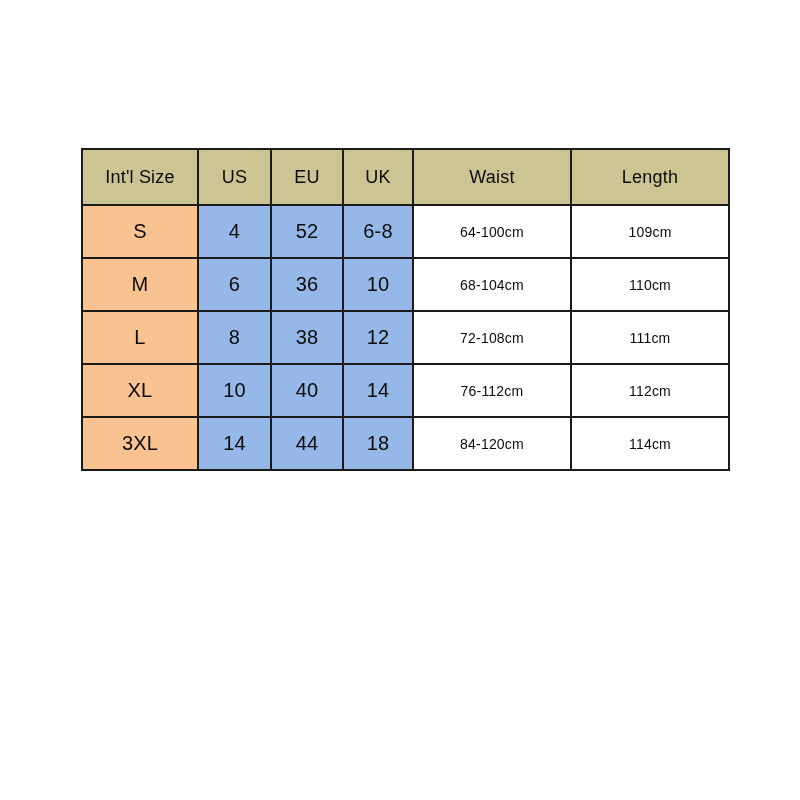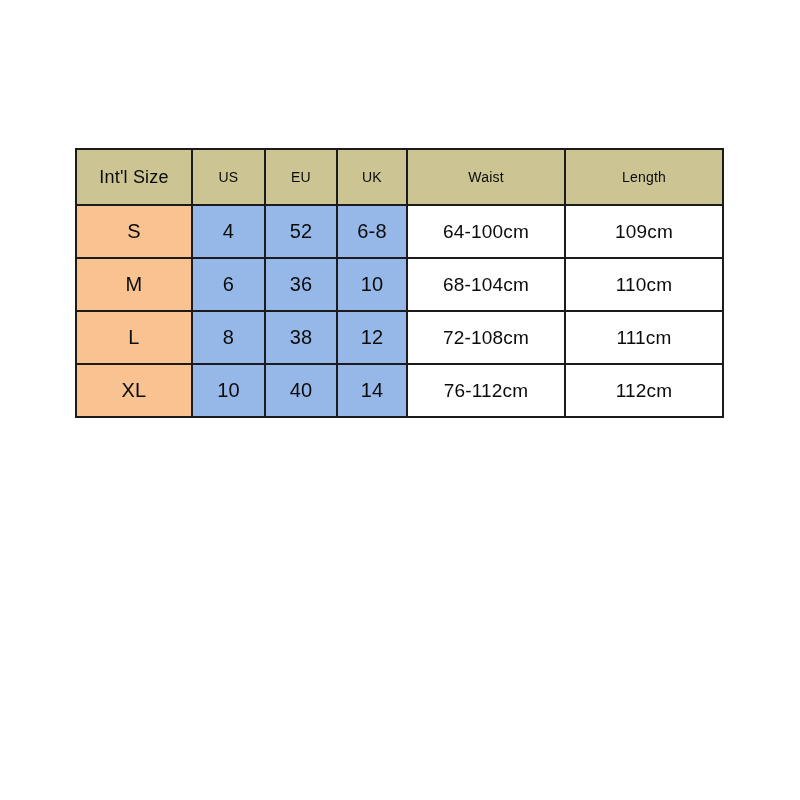--- a/index.html
+++ b/index.html
@@ -15,21 +15,21 @@
   }
   #canvas {
     position: relative;
     width: 800px;
     height: 800px;
     background: #ffffff;
     overflow: hidden;
   }
   #size-chart {
     position: absolute;
-    left: 75px;
+    left: 81px;
     top: 148px;
     width: 647px;
     border-collapse: collapse;
     table-layout: fixed;
     background: #701a75;
   }
   #size-chart td,
   #size-chart th {
     border: 2px solid #1b1b1b;
     text-align: center;
@@ -44,38 +44,38 @@
   col.c-us     { width: 73px;  }
   col.c-eu     { width: 72px;  }
   col.c-uk     { width: 70px;  }
   col.c-waist  { width: 158px; }
   col.c-length { width: 158px; }
 
   
   thead th {
     height: 54px;
     background: #ccc593;
-    font-size: 14px;
+    font-size: 18px;
   }
   thead th.h-intl { font-size: 18px; }
 
   
   tbody td {
     height: 51px;
     font-size: 20px;
   }
   td.cell-size {
     background: #f9c391;
   }
   td.cell-num {
     background: #95b8e8;
   }
   td.cell-meas {
     background: #ffffff;
-    font-size: 19px;
+    font-size: 14px;
   }
 </style>
 </head>
 <body>
 
 <div id="canvas">
 
   <table id="size-chart">
     <colgroup>
       <col class="c-intl">
@@ -123,16 +123,24 @@
         <td class="cell-meas">111cm</td>
       </tr>
       <tr>
         <td class="cell-size">XL</td>
         <td class="cell-num">10</td>
         <td class="cell-num">40</td>
         <td class="cell-num">14</td>
         <td class="cell-meas">76-112cm</td>
         <td class="cell-meas">112cm</td>
       </tr>
+      <tr>
+        <td class="cell-size">3XL</td>
+        <td class="cell-num">14</td>
+        <td class="cell-num">44</td>
+        <td class="cell-num">18</td>
+        <td class="cell-meas">84-120cm</td>
+        <td class="cell-meas">114cm</td>
+      </tr>
     </tbody>
   </table>
 
 </div>
 
 </body></html>

